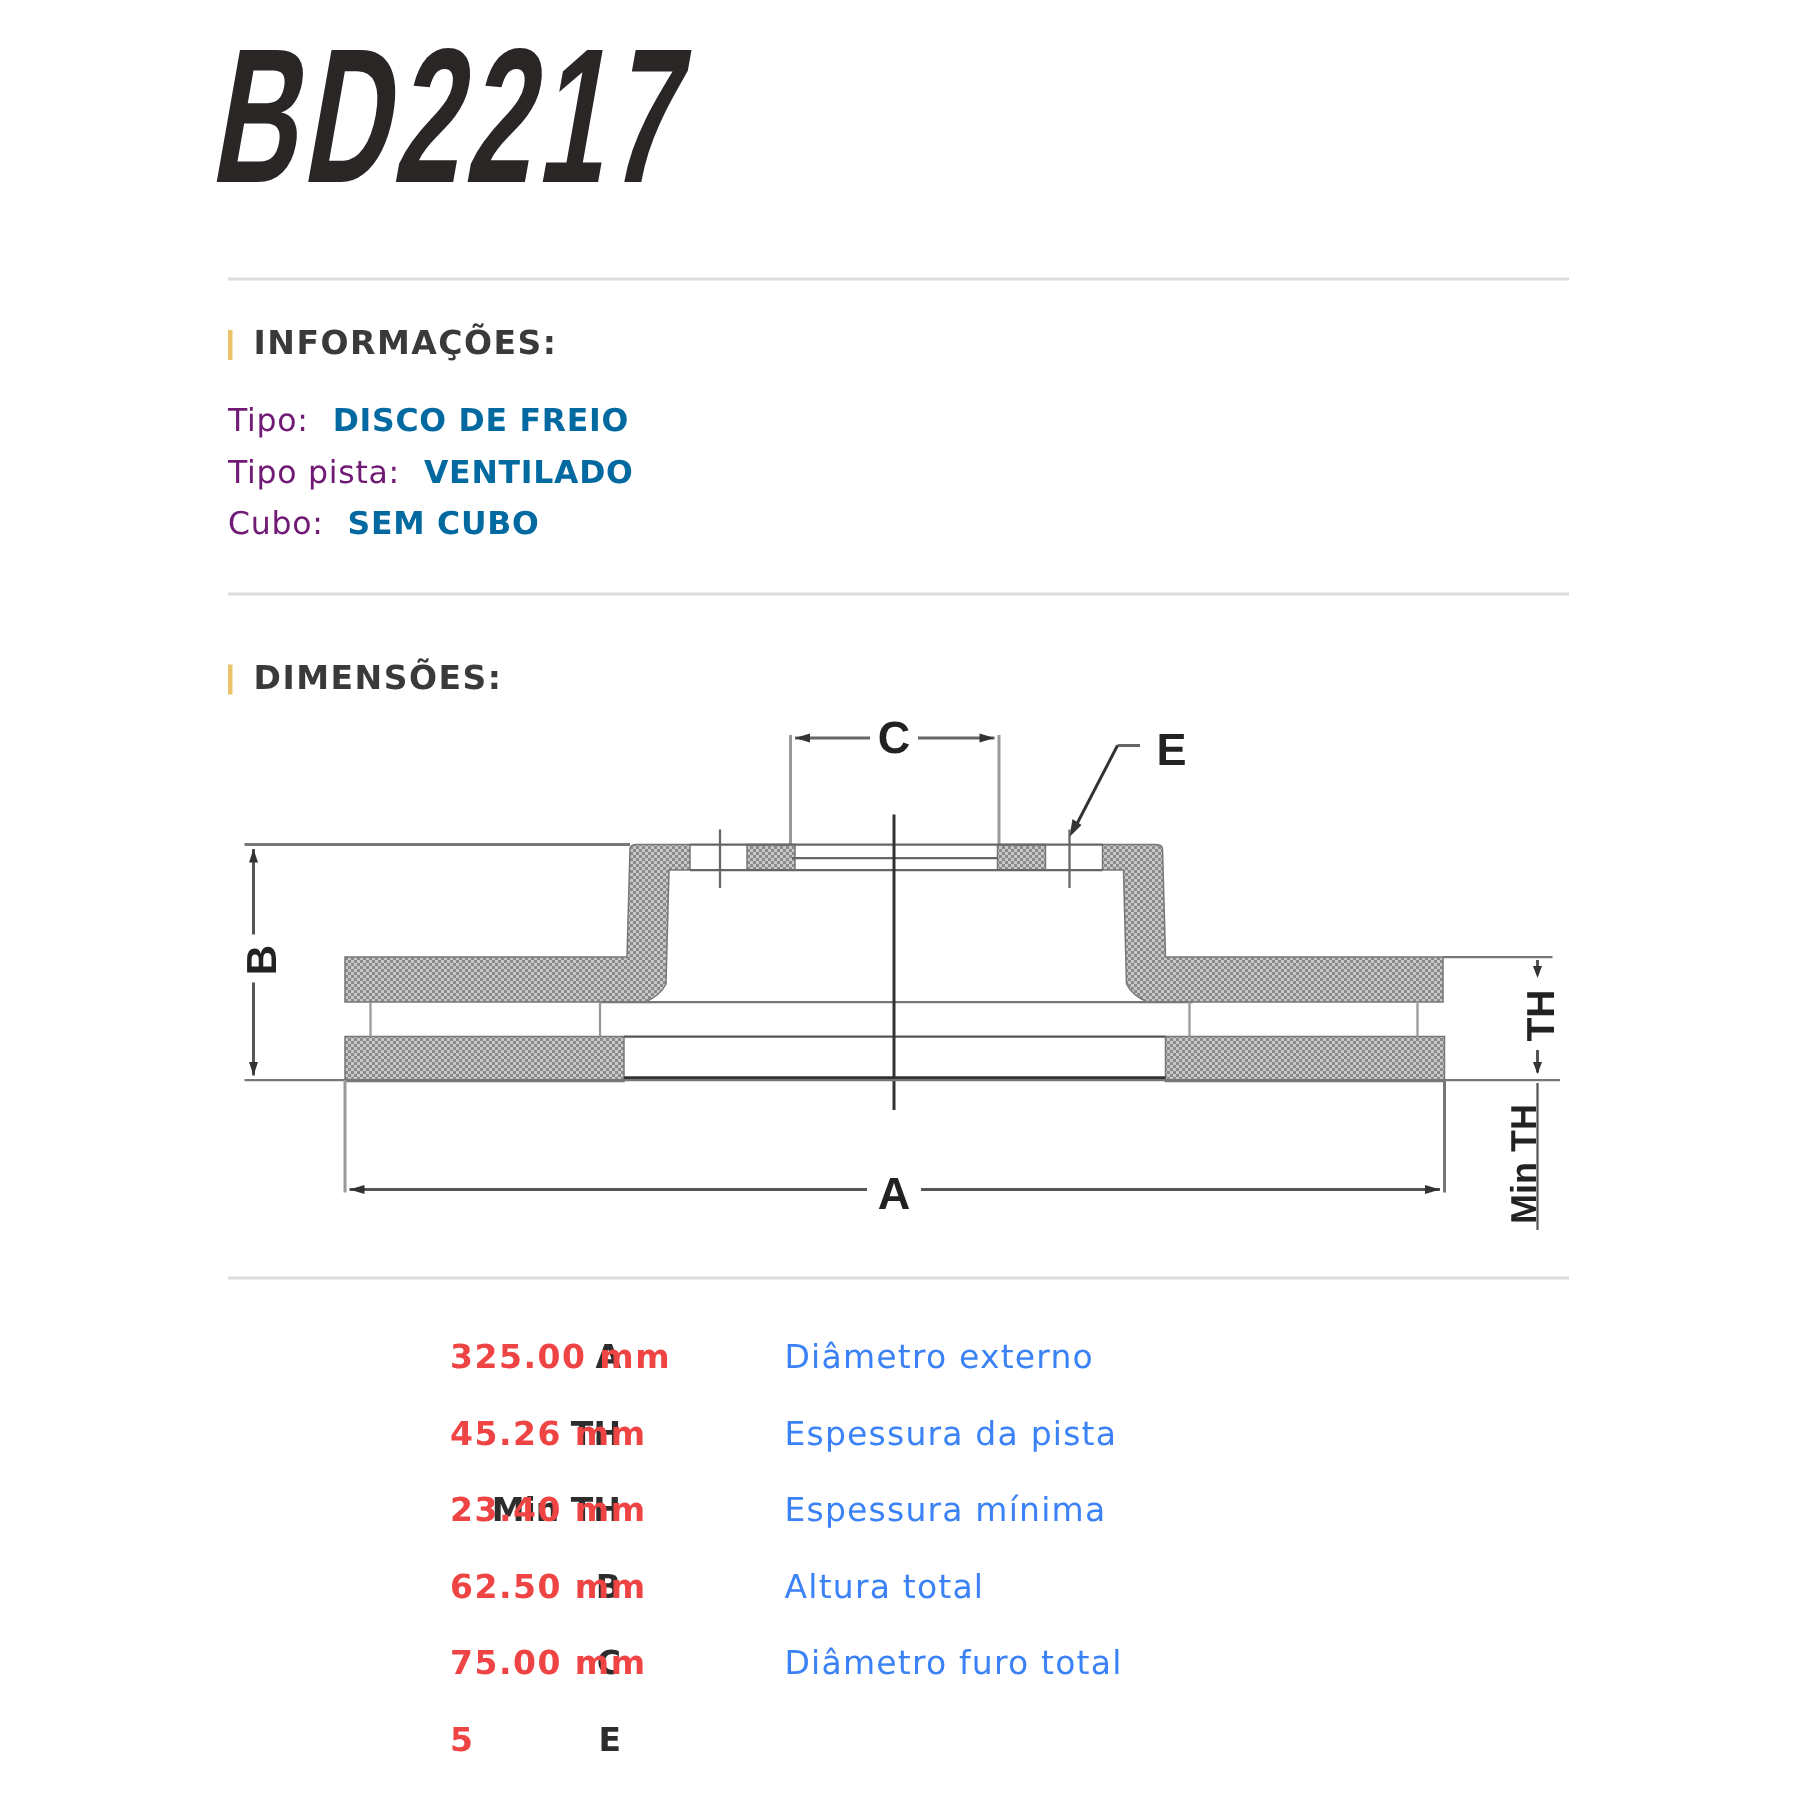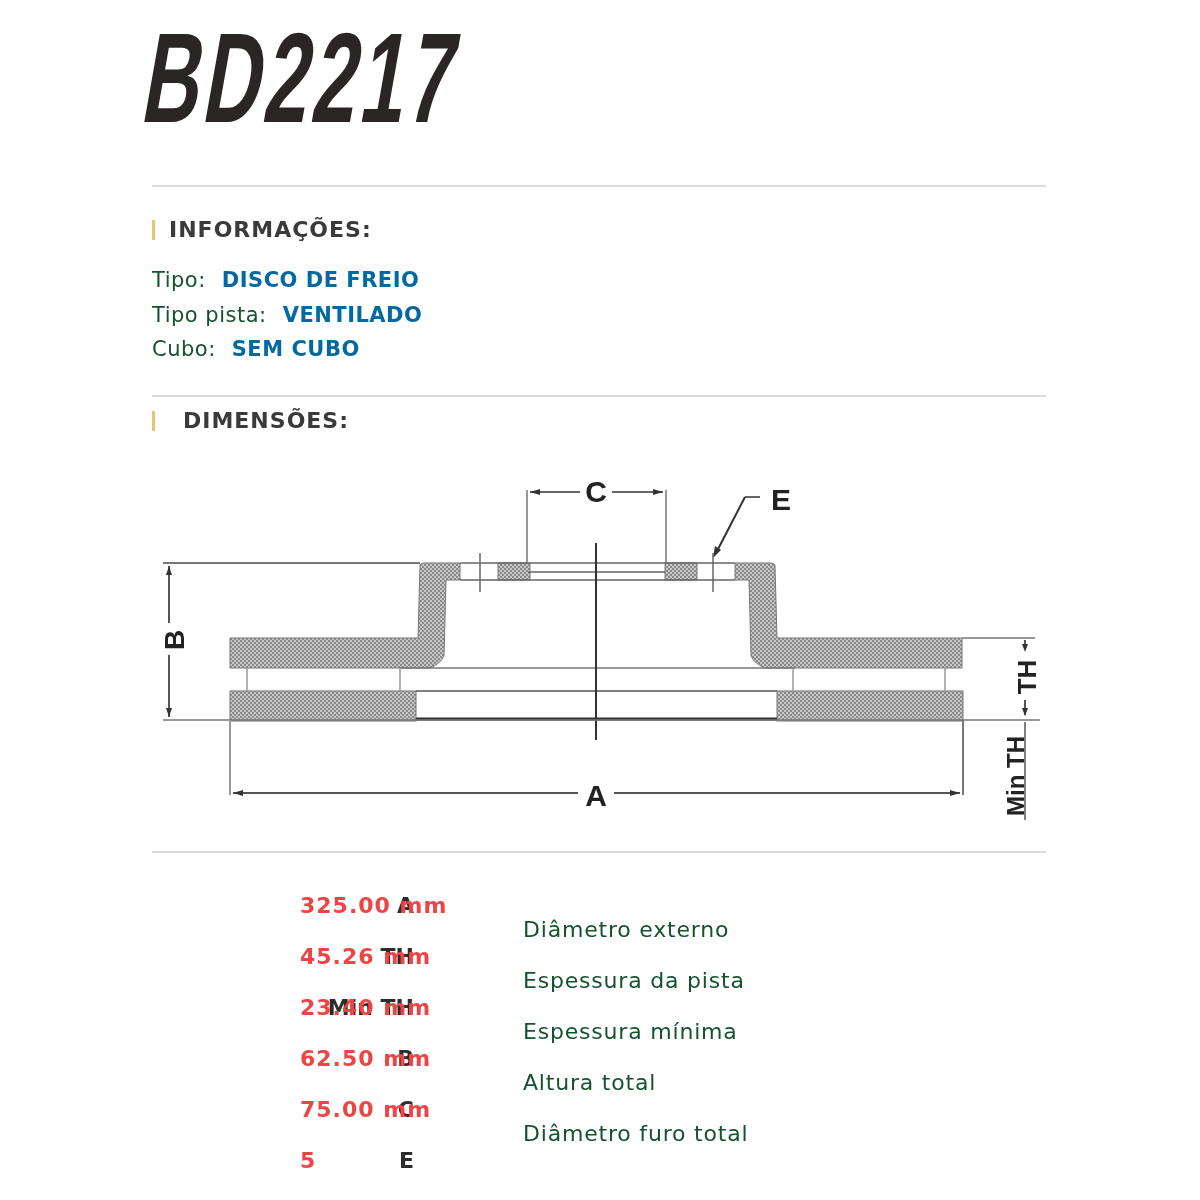--- a/index.html
+++ b/index.html
@@ -9,27 +9,27 @@
     font-family:"Liberation Sans", sans-serif; font-weight:700;
     font-size:128px; line-height:128px; color:#2a2626;
     transform: skewX(-10deg) scaleX(0.62); transform-origin:left top;
     letter-spacing:6px;
   }
   .divider { position:absolute; left:152px; width:894px; height:2px; background:#dcdcdc; }
   .section-head { position:absolute; left:152px; display:flex; align-items:center; }
   .accent-bar { width:3px; height:20px; background:#e9c46a; margin-right:14px; }
   .section-title { font-size:22px; font-weight:700; color:#3a3a3a; letter-spacing:1px; }
   .info-row { position:absolute; left:152px; font-size:21px; letter-spacing:0.5px; }
-  .info-label { color:#14532d; margin-right:16px; }
+  .info-label { color:#701a75; margin-right:16px; }
   .info-value { color:#0369a1; font-weight:700; }
   .diagram { position:absolute; left:150px; top:460px; }
   .dim-row { position:absolute; left:150px; width:900px; height:40px; font-size:22px; }
   .dim-key { position:absolute; right:636px; top:0; color:#2d2d2d; font-weight:700; text-align:right; white-space:nowrap; }
   .dim-val { position:absolute; left:150px; top:0; color:#ef4444; font-weight:700; letter-spacing:1px; white-space:nowrap; }
-  .dim-desc { position:absolute; left:373px; top:0; color:#14532d; letter-spacing:0.8px; white-space:nowrap;margin-top:24px; }
+  .dim-desc { position:absolute; left:373px; top:0; color:#3b82f6; letter-spacing:0.8px; white-space:nowrap; }
 </style>
 </head>
 <body>
 
 <div class="title">BD2217</div>
 
 <div class="divider" style="top:185px;"></div>
 
 <div class="section-head" style="top:217px;">
   <div class="accent-bar"></div>
@@ -41,21 +41,21 @@
 </div>
 <div class="info-row" style="top:303px;">
   <span class="info-label">Tipo pista:</span><span class="info-value">VENTILADO</span>
 </div>
 <div class="info-row" style="top:337px;">
   <span class="info-label">Cubo:</span><span class="info-value">SEM CUBO</span>
 </div>
 
 <div class="divider" style="top:395px;"></div>
 
-<div class="section-head" style="top:408px;gap:14px;">
+<div class="section-head" style="top:440px;">
   <div class="accent-bar"></div>
   <div class="section-title">DIMENSÕES:</div>
 </div>
 
 <svg class="diagram" width="900" height="380" viewBox="150 460 900 380">
   <defs>
     <pattern id="hatch" width="4" height="4" patternUnits="userSpaceOnUse">
       <rect width="4" height="4" fill="#c8c8c8"></rect>
       <rect width="2" height="2" fill="#8a8a8a"></rect>
       <rect x="2" y="2" width="2" height="2" fill="#8a8a8a"></rect>

